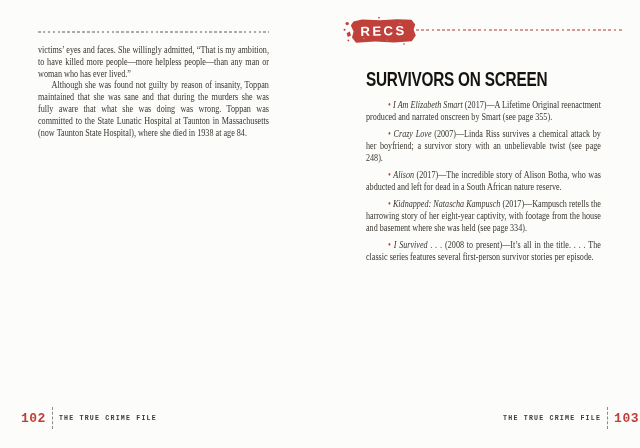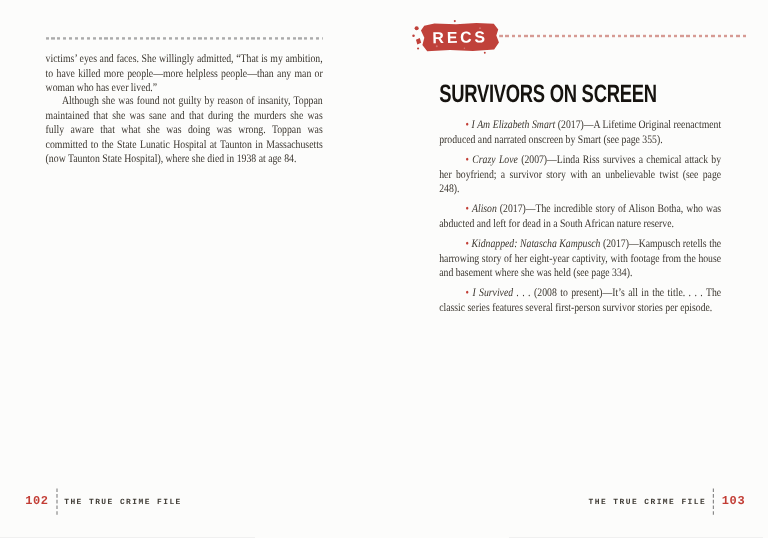--- a/index.html
+++ b/index.html
@@ -50,22 +50,22 @@
   .recs li { margin: 0 0 5.5px 0; text-indent: 26px; }
   .bullet { color: #c23d35; }
   .rec-title { font-style: italic; }
   
   .folio {
     position: absolute; top: 406px; height: 24px;
     display: flex; align-items: center;
     font-family: "Liberation Mono", monospace; color: #3f3b35;
   }
   .folio-left { left: 21px; }
-  .folio-right { right: 19px; text-align: center; }
-  .folio .num { font-size: 10px; font-weight: bold; color: #c23d35; letter-spacing: 0.5px; }
+  .folio-right { right: 1px; text-align: center; }
+  .folio .num { font-size: 13px; font-weight: bold; color: #c23d35; letter-spacing: 0.5px; }
   .folio .vdash { width: 0; height: 22px; border-left: 1.4px dashed #8a8a8a; margin: 0 6px; }
   .folio .rtitle { font-size: 6.6px; font-weight: bold; letter-spacing: 1.2px; white-space: nowrap; }
 </style>
 </head>
 <body>
 
 <div class="spread">
 
   <section>
     <div class="rule rule-gray"></div>

